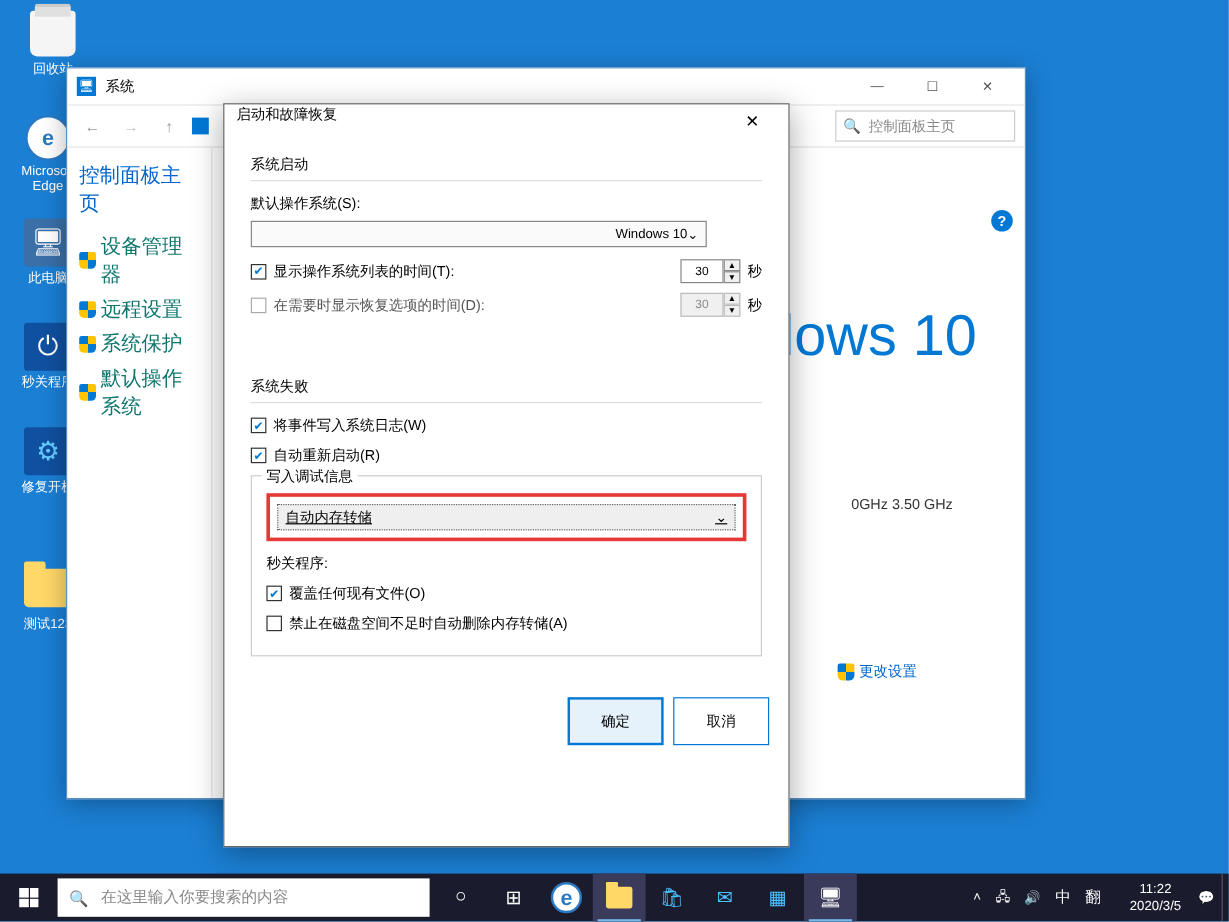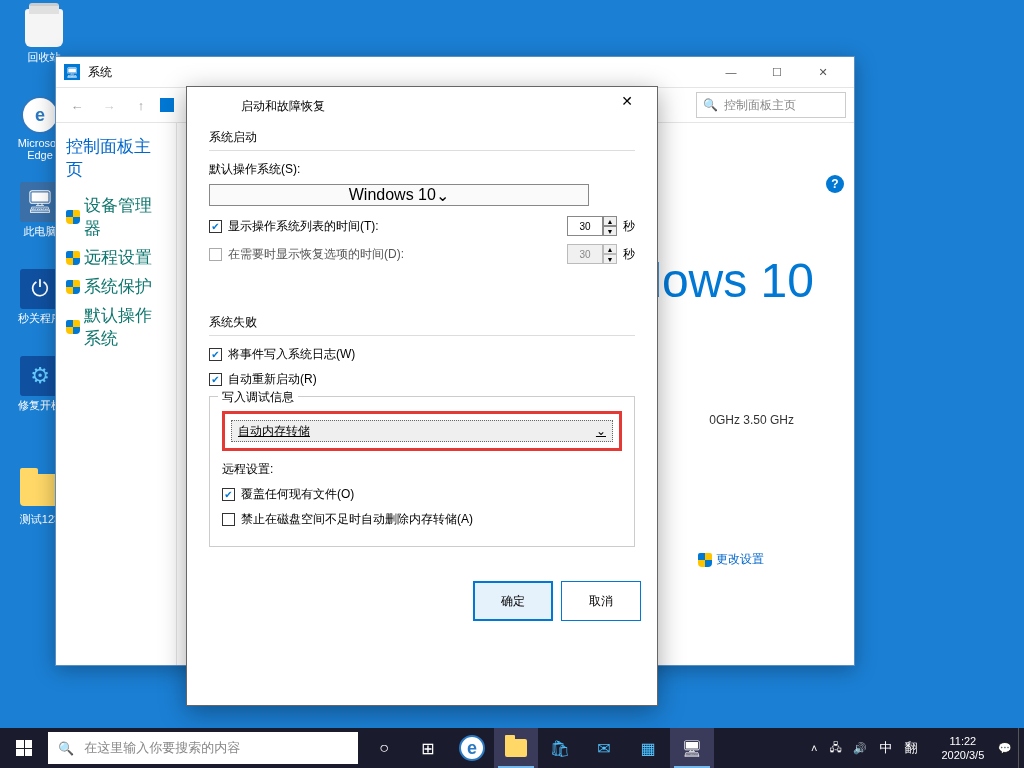--- a/index.html
+++ b/index.html
@@ -34,27 +34,27 @@
 .win10-logo { position: absolute; right: 40px; top: 130px; font-size: 48px; font-weight: 300; color: #0078d4; }
 .cpu-info { position: absolute; right: 60px; top: 290px; font-size: 12px; color: #333; }
 .change-settings { position: absolute; right: 90px; top: 428px; font-size: 12px; color: #0066cc; display: flex; align-items: center; gap: 4px; }
 .help-icon { position: absolute; right: 10px; top: 52px; width: 18px; height: 18px; border-radius: 50%; background: #0078d4; color: #fff; display: flex; align-items: center; justify-content: center; font-size: 12px; font-weight: bold; }
 .see-also { position: absolute; left: 12px; bottom: 20px; font-size: 12px; }
 .see-also .hdr { color: #888; margin-bottom: 6px; }
 .see-also .lnk { color: #0066cc; }
 
 
 .dialog { position: absolute; left: 186px; top: 86px; width: 472px; height: 620px; background: #fff; border: 1px solid #666; box-shadow: 0 6px 24px rgba(0,0,0,0.35); }
-.dlg-title { height: 28px; display: flex; align-items: flex-end; padding: 0 10px; font-size: 12px; margin-left: 44px; }
+.dlg-title { height: 28px; display: flex; align-items: flex-start; padding: 0 10px; font-size: 12px; }
 .dlg-close { margin-left: auto; width: 40px; height: 28px; display: flex; align-items: center; justify-content: center; font-size: 14px; }
 .dlg-body { padding: 14px 22px; font-size: 12px; }
 .group { margin-bottom: 20px; }
 .group-label { padding-bottom: 4px; border-bottom: 1px solid #ddd; margin-bottom: 10px; }
 .row { display: flex; align-items: center; margin-bottom: 8px; gap: 6px; }
-.os-select { width: 380px; height: 22px; border: 1px solid #888; padding: 0 6px; font-size: 16px; display: flex; align-items: center; justify-content: center; background: #fafafa; }
+.os-select { width: 380px; height: 22px; border: 1px solid #888; padding: 0 6px; font-size: 11px; display: flex; align-items: center; justify-content: flex-end; background: #fafafa; }
 .checkbox { width: 13px; height: 13px; border: 1px solid #333; display: flex; align-items: center; justify-content: center; font-size: 10px; color: #0078d4; flex-shrink: 0; }
 .checkbox.disabled { border-color: #aaa; }
 .num-input { display: flex; align-items: center; margin-left: auto; }
 .num-input input { width: 36px; height: 20px; border: 1px solid #888; text-align: center; font-size: 10px; }
 .num-input input:disabled { background: #f0f0f0; color: #888; border-color: #bbb; }
 .spin { display: flex; flex-direction: column; }
 .spin div { width: 14px; height: 10px; border: 1px solid #888; background: #f0f0f0; font-size: 7px; display: flex; align-items: center; justify-content: center; }
 .fieldset { border: 1px solid #ccc; padding: 14px 12px 10px; position: relative; margin-bottom: 10px; }
 .fieldset .legend { position: absolute; top: -8px; left: 8px; background: #fff; padding: 0 4px; font-size: 12px; }
 .red-box { border: 3px solid #e53935; padding: 6px; margin-bottom: 10px; text-decoration: underline; }
@@ -224,21 +224,21 @@
 
       <div class="fieldset">
         <div class="legend">写入调试信息</div>
         <div class="red-box">
           <div class="dump-select">
             <span>自动内存转储</span>
             <span>⌄</span>
           </div>
         </div>
         <div class="dump-file">
-          <div>远程设置:</div>
+          <div>秒关程序:</div>
         </div>
         <div style="height:8px;"></div>
         <div class="row">
           <div class="checkbox">✔</div>
           <span>覆盖任何现有文件(O)</span>
         </div>
         <div class="row">
           <div class="checkbox"></div>
           <span>禁止在磁盘空间不足时自动删除内存转储(A)</span>
         </div>

